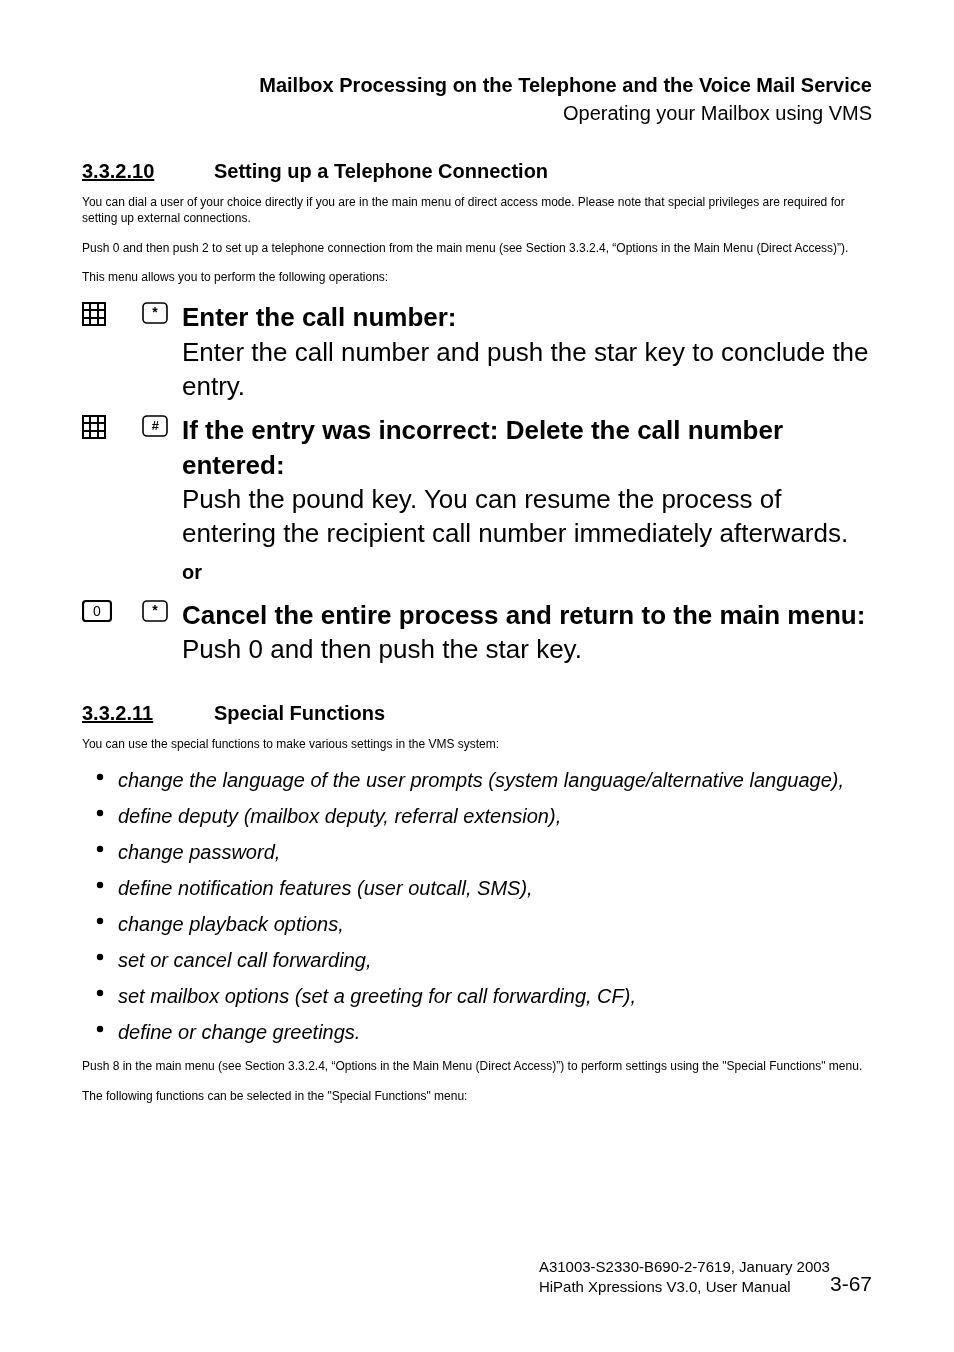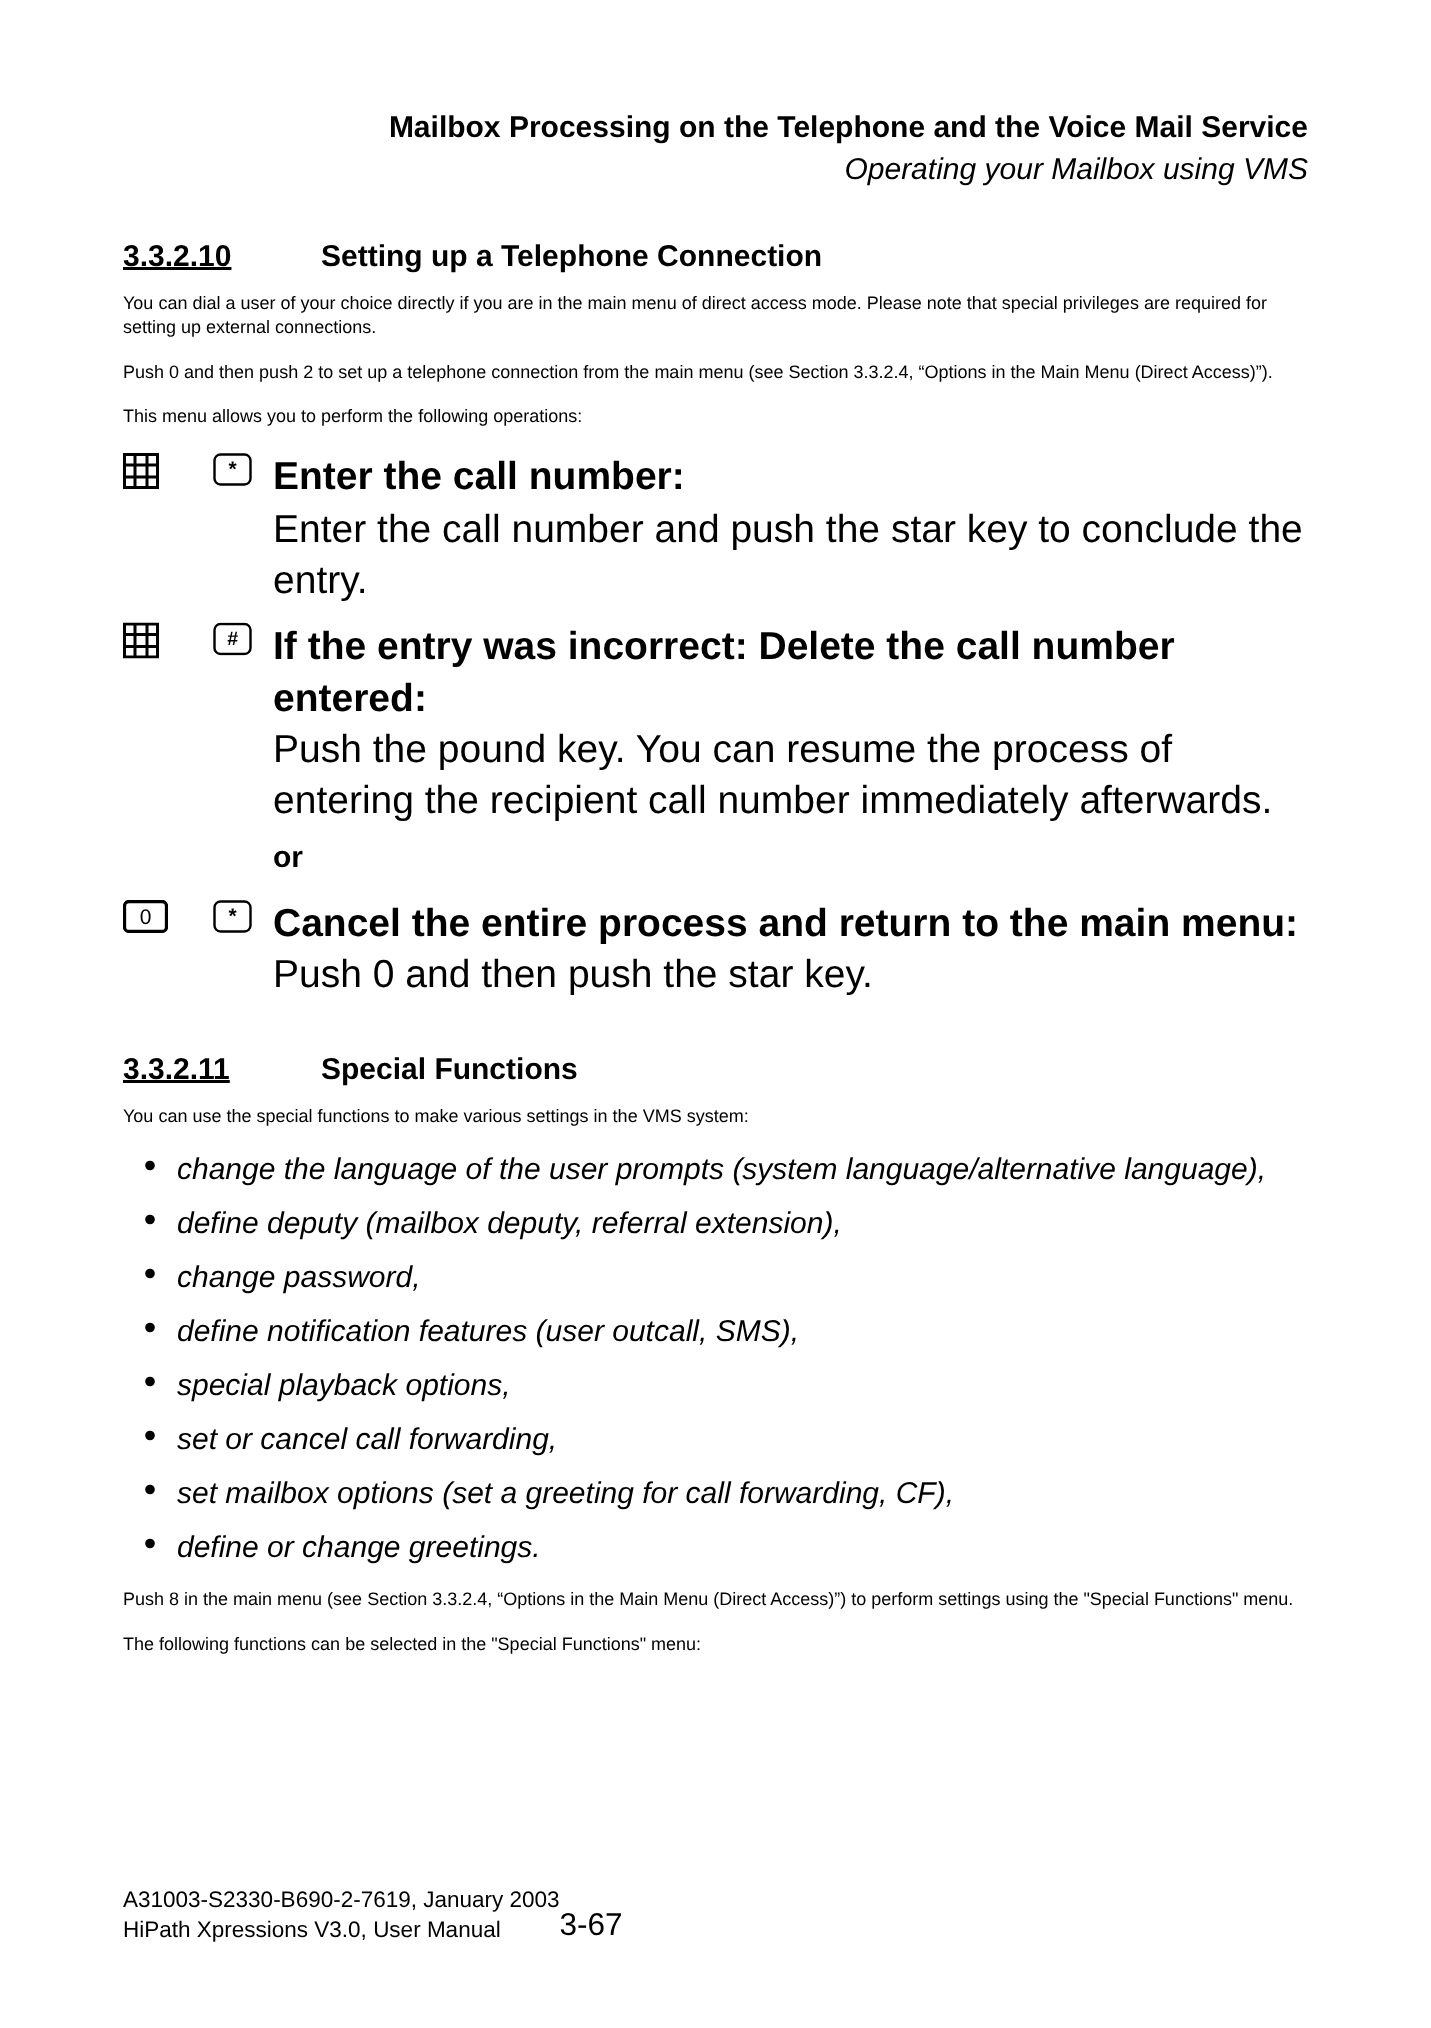--- a/index.html
+++ b/index.html
@@ -19,21 +19,20 @@
   .hdr {
     text-align: right;
     margin-bottom: 34px;
   }
   .hdr-title {
     font-weight: bold;
     font-size: 20px;
     line-height: 1.3;
   }
   .hdr-sub {
-    font-style: italic;
     font-size: 20px;
     line-height: 1.3;
     margin-top: 2px;
   }
   .sec-heading {
     font-weight: bold;
     font-size: 20px;
     margin: 28px 0 12px 0;
   }
   .sec-heading .num { display: inline-block; width: 132px; text-decoration: underline; }
@@ -94,21 +93,21 @@
     justify-content: center;
     padding-top: 6px;
   }
   .bullets li .txt { flex: 1; font-style: italic; }
   .footer {
     position: absolute;
     left: 82px;
     right: 82px;
     bottom: 56px;
     display: flex;
-    justify-content: flex-start;
+    justify-content: flex-end;
     align-items: flex-end;
     font-size: 15px;
     margin-top: 14px;
   }
   .footer .left { line-height: 1.3; }
   .footer .right { font-weight: normal; font-size: 21px; }
   svg { display: block; }
 </style>
 </head>
 <body>
@@ -235,21 +234,21 @@
           </svg>
         </span>
       <span class="txt">define notification features (user outcall, SMS),</span>
     </li>
     <li>
       <span class="dot">
           <svg width="8" height="8">
             <circle cx="4" cy="4" r="3.2" fill="#000"></circle>
           </svg>
         </span>
-      <span class="txt">special playback options,</span>
+      <span class="txt">change playback options,</span>
     </li>
     <li>
       <span class="dot">
           <svg width="8" height="8">
             <circle cx="4" cy="4" r="3.2" fill="#000"></circle>
           </svg>
         </span>
       <span class="txt">set or cancel call forwarding,</span>
     </li>
     <li>

